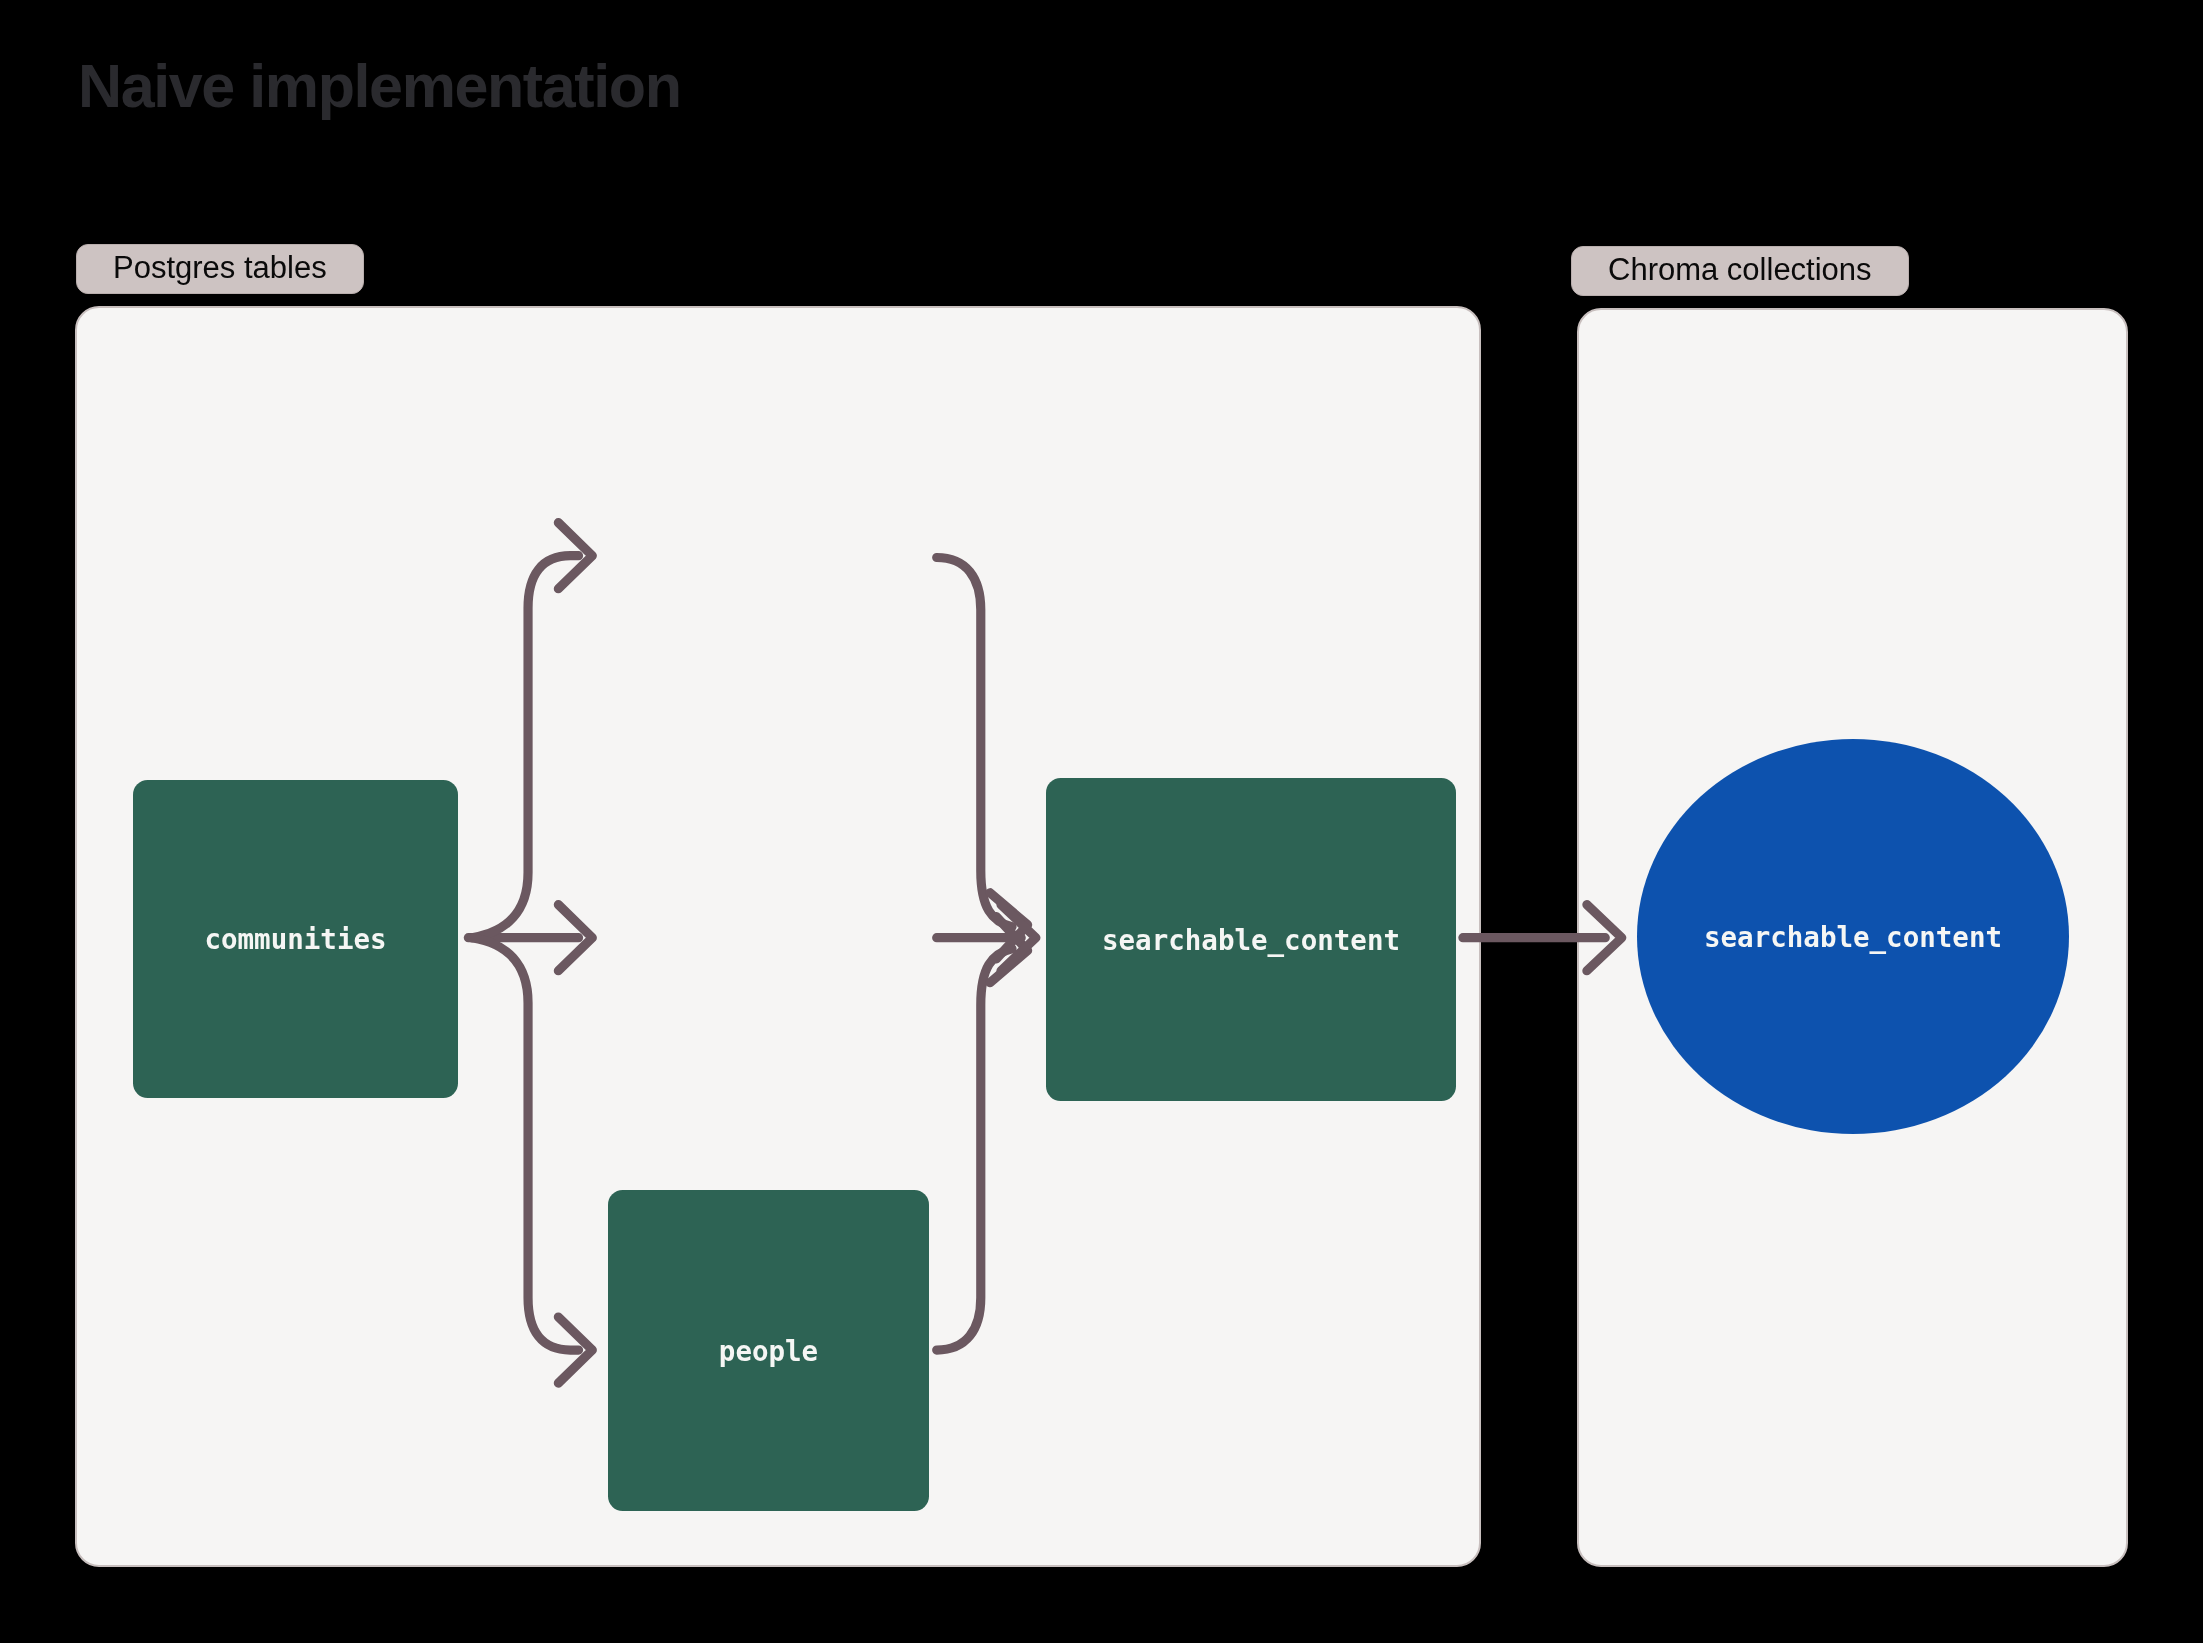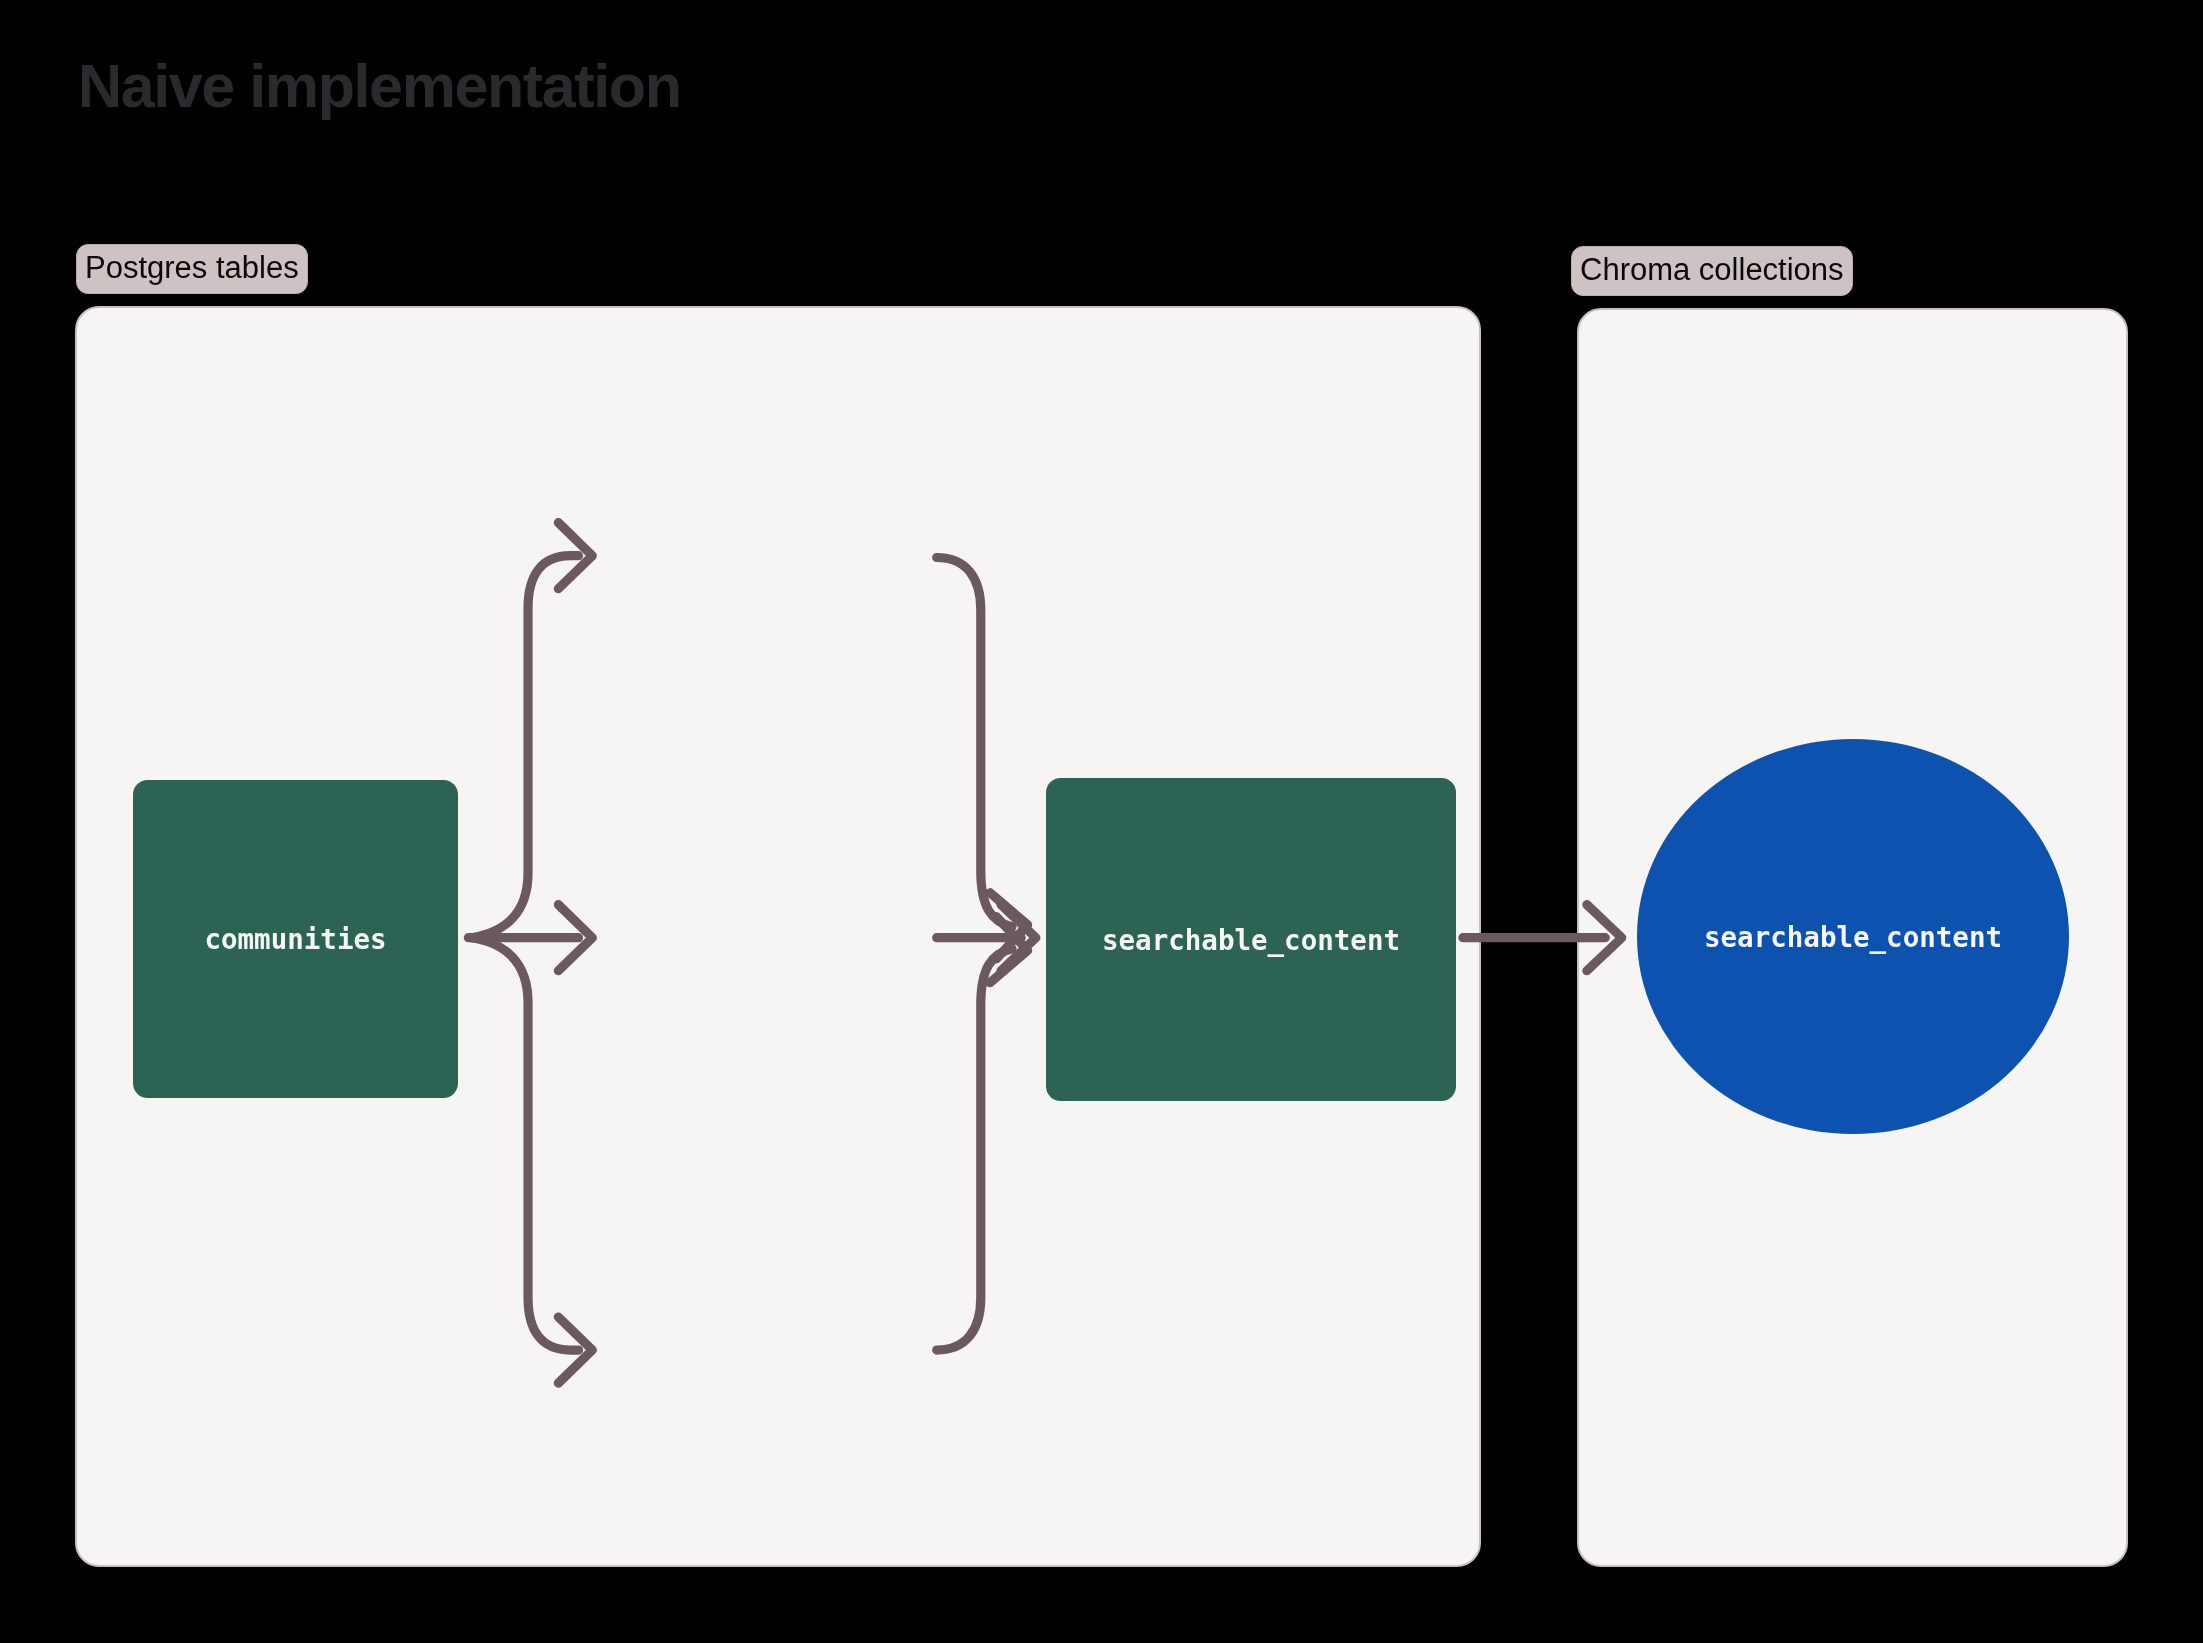--- a/index.html
+++ b/index.html
@@ -18,21 +18,21 @@
   html,body{margin:0;padding:0;background:var(--bg);}
   .canvas{
     position:relative;width:2204px;height:1644px;background:var(--bg);
     font-family:"Liberation Sans",sans-serif;overflow:hidden;
   }
   .title{
     position:absolute;left:78px;top:53px;font-size:61px;font-weight:700;
     letter-spacing:-1.4px;color:var(--title);line-height:1.1;white-space:nowrap;
   }
   .badge{
-    position:absolute;height:50px;line-height:46px;padding:0 8px;box-sizing:border-box;
+    position:absolute;height:50px;line-height:46px;padding:0 36px;box-sizing:border-box;
     background:var(--badge-bg);color:var(--badge-text);font-size:31px;
     border:1.8px solid var(--badge-border);border-radius:12px;white-space:nowrap;
   }
   .badge.postgres{left:76px;top:244px;}
   .badge.chroma{left:1571px;top:246px;}
   .panel{
     position:absolute;background:var(--panel-bg);
     border:2.8px solid var(--panel-border);border-radius:24px;box-sizing:border-box;
   }
   .panel.postgres{left:75px;top:306px;width:1406px;height:1261px;}
@@ -63,20 +63,21 @@
 
 <div class="canvas">
 
   <div class="title">Naive implementation</div>
 
   <div class="badge postgres">Postgres tables</div>
   <div class="badge chroma">Chroma collections</div>
 
   <div class="panel postgres">
     <div class="node communities">communities</div>
+    <div class="node people">people</div>
     <div class="node searchable">searchable_content</div>
   </div>
 
   <div class="panel chroma">
     <div class="circle-node">searchable_content</div>
   </div>
 
   <svg class="arrows" width="2204" height="1644" viewBox="0 0 2400 1790">
 
     <path class="arrow" d="M 510 1021 L 630 1021"></path>

